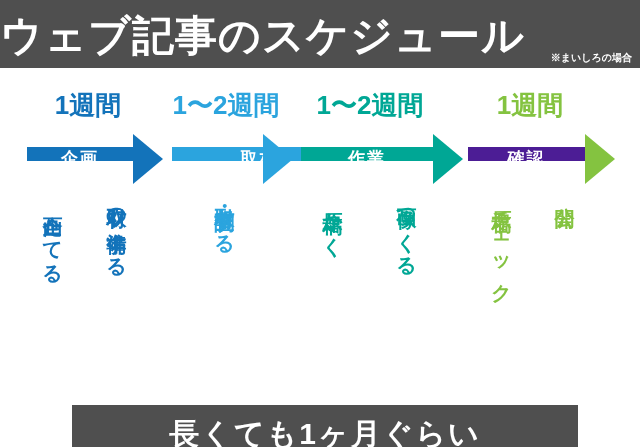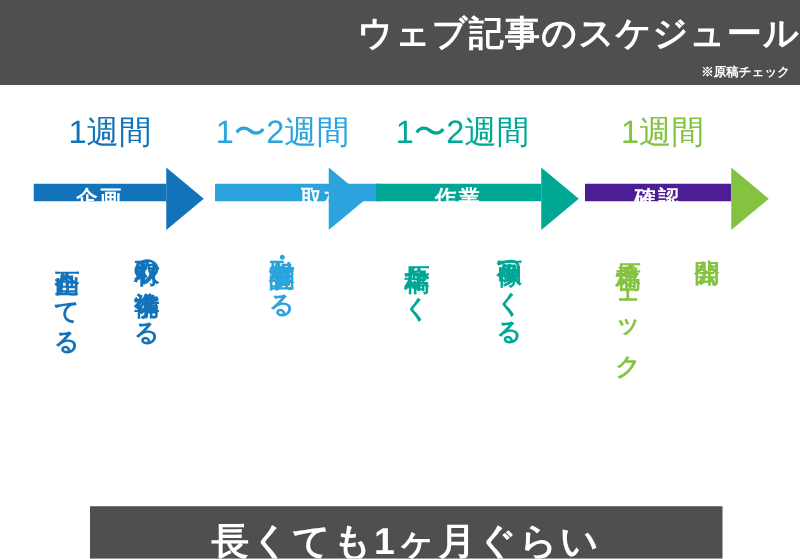--- a/index.html
+++ b/index.html
@@ -5,30 +5,30 @@
   html,body { margin:0; padding:0; background:#ffffff; }
   .canvas {
     position:relative; width:640px; height:447px; overflow:hidden;
     background:#ffffff; font-family:"Liberation Sans", sans-serif;
   }
 
   
   .header { position:absolute; top:0; left:0; width:640px; height:68px; }
   .title {
     position:absolute; top:8px; left:0; width:100%;
-    text-align:right; font-size:28px; font-weight:bold; letter-spacing:1px;
+    text-align:left; font-size:42px; font-weight:bold; letter-spacing:1px;
   }
   .note {
     position:absolute; right:8px; bottom:3px;
     font-size:10px; font-weight:bold;
   }
 
   
   .duration {
-    position:absolute; top:88px; font-size:26px; font-weight:normal;
+    position:absolute; top:88px; font-size:26px; font-weight:bold;
     text-align:center; white-space:nowrap;
   }
   .d1 { left:28px;  width:120px; }
   .d2 { left:162px; width:128px; }
   .d3 { left:306px; width:128px; }
   .d4 { left:470px; width:120px; }
 
   
   .arrow { position:absolute; top:134px; height:50px; }
   .arrow .shaft {
@@ -66,21 +66,21 @@
     letter-spacing:2px;
   }
 </style>
 </head>
 <body>
 
 <div class="canvas">
 
   <div class="header" style="background-color: rgb(79, 79, 79); color: rgb(255, 255, 255);">
     <div class="title">ウェブ記事のスケジュール</div>
-    <div class="note">※原稿チェック</div>
+    <div class="note">※まいしろの場合</div>
   </div>
 
   <div class="duration d1" style="color: rgb(19, 115, 186);">1週間</div>
   <div class="duration d2" style="color: rgb(43, 164, 222);">1〜2週間</div>
   <div class="duration d3" style="color: rgb(0, 167, 149);">1〜2週間</div>
   <div class="duration d4" style="color: rgb(132, 195, 64);">1週間</div>
 
   <div class="arrow a1">
     <div class="shaft" style="background-color: rgb(19, 115, 186);">企画</div>
     <div class="head" style="border-left-color: rgb(19, 115, 186);"></div>

